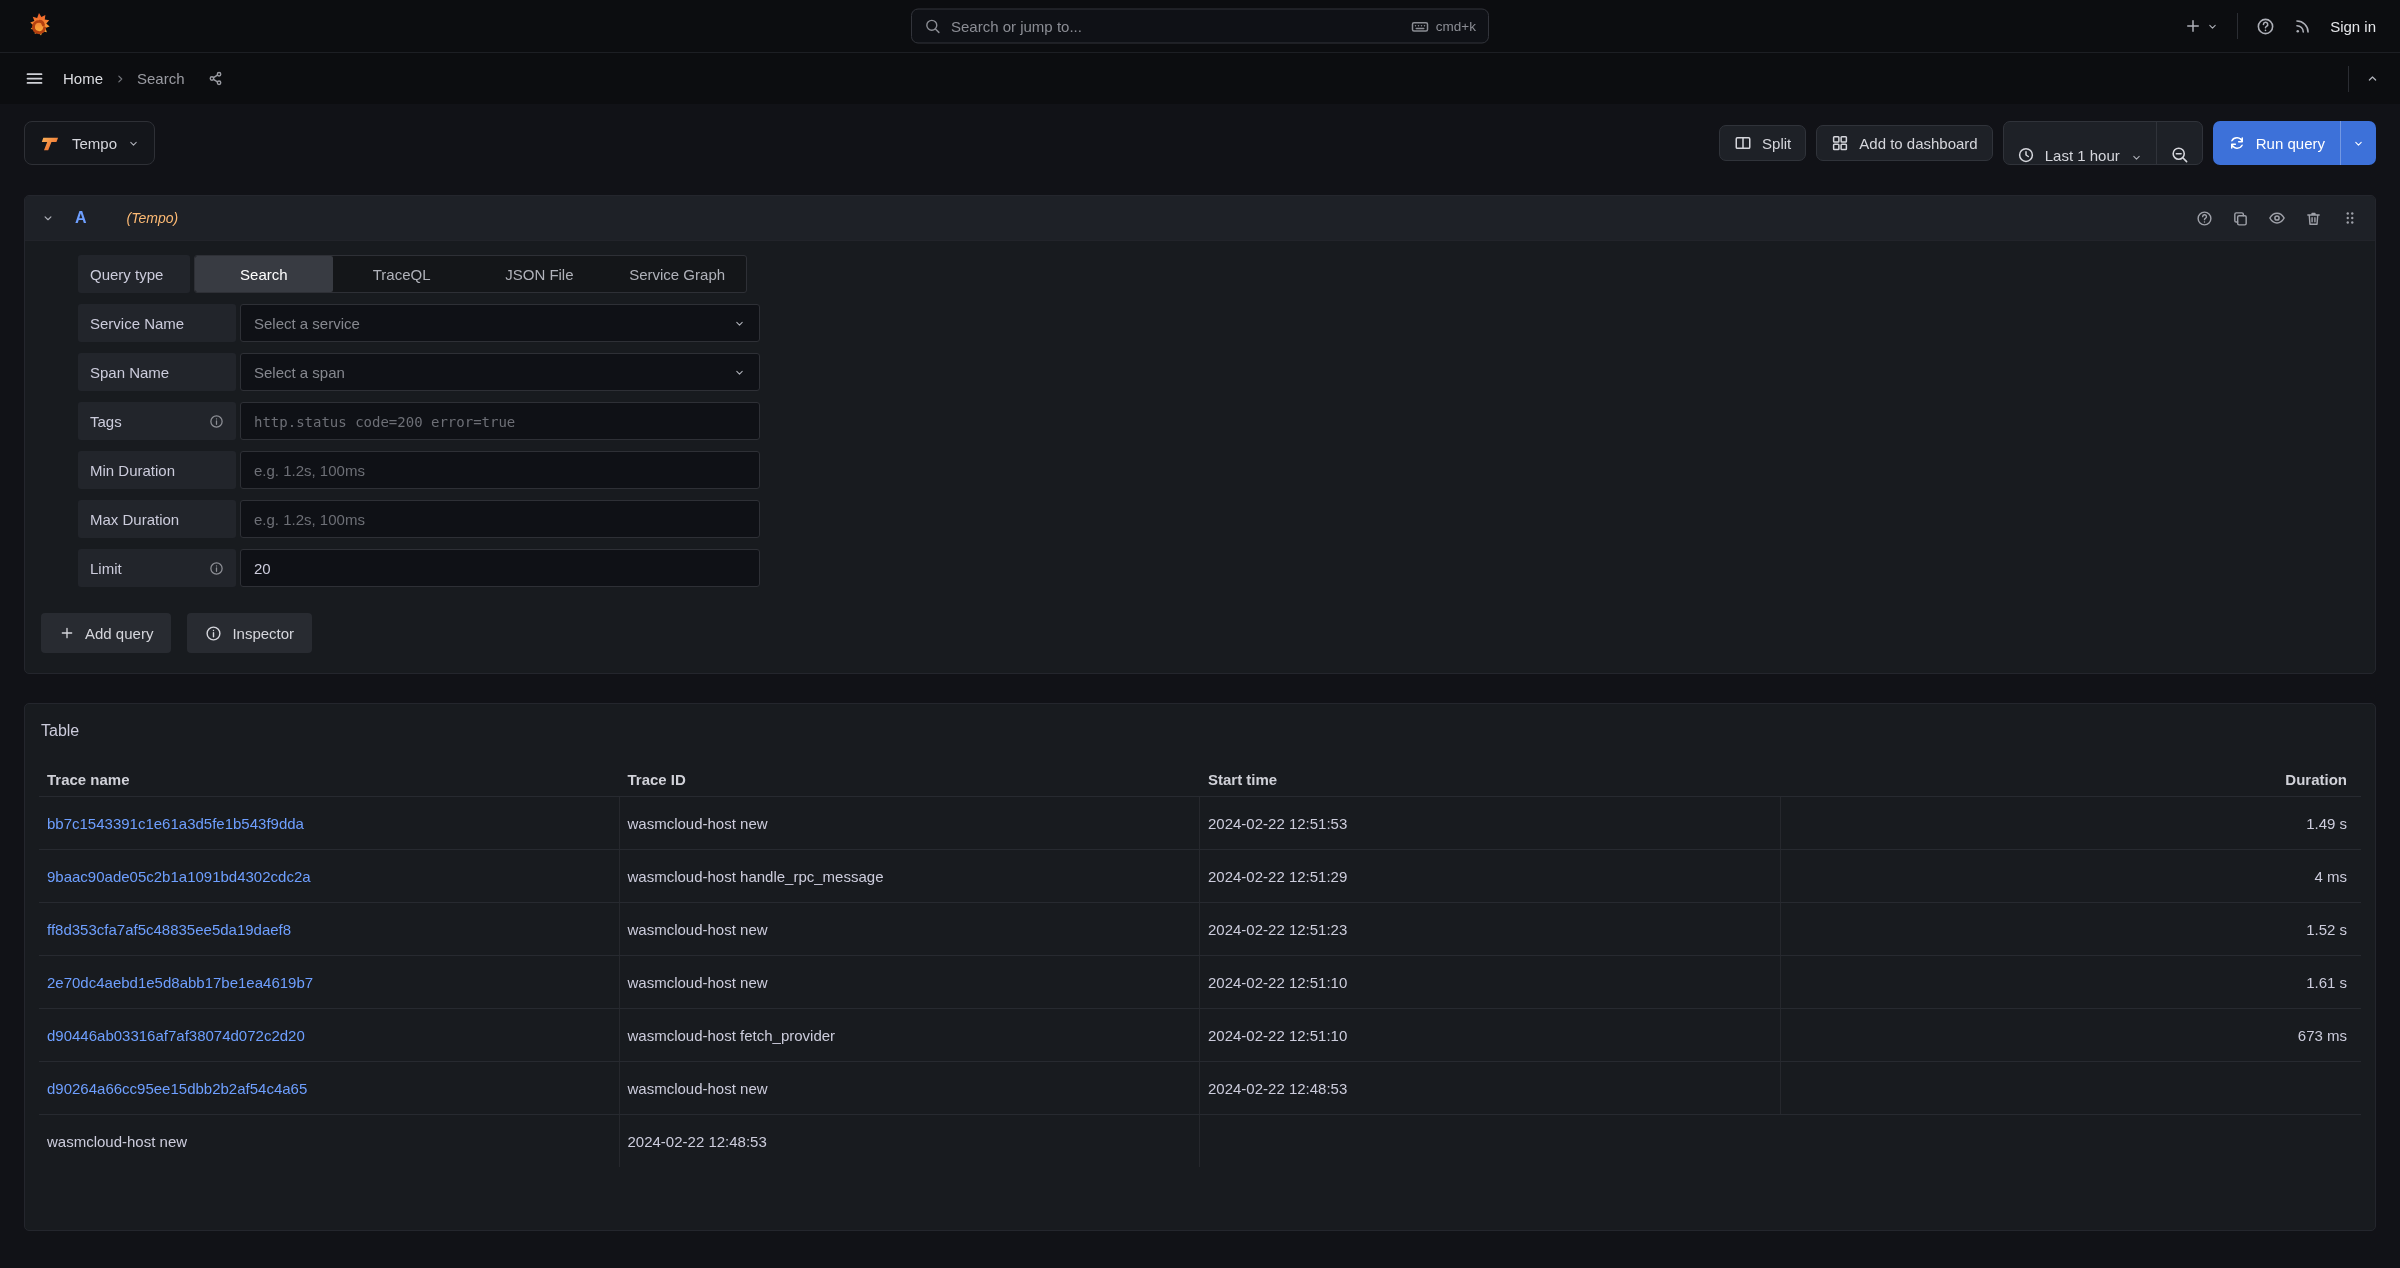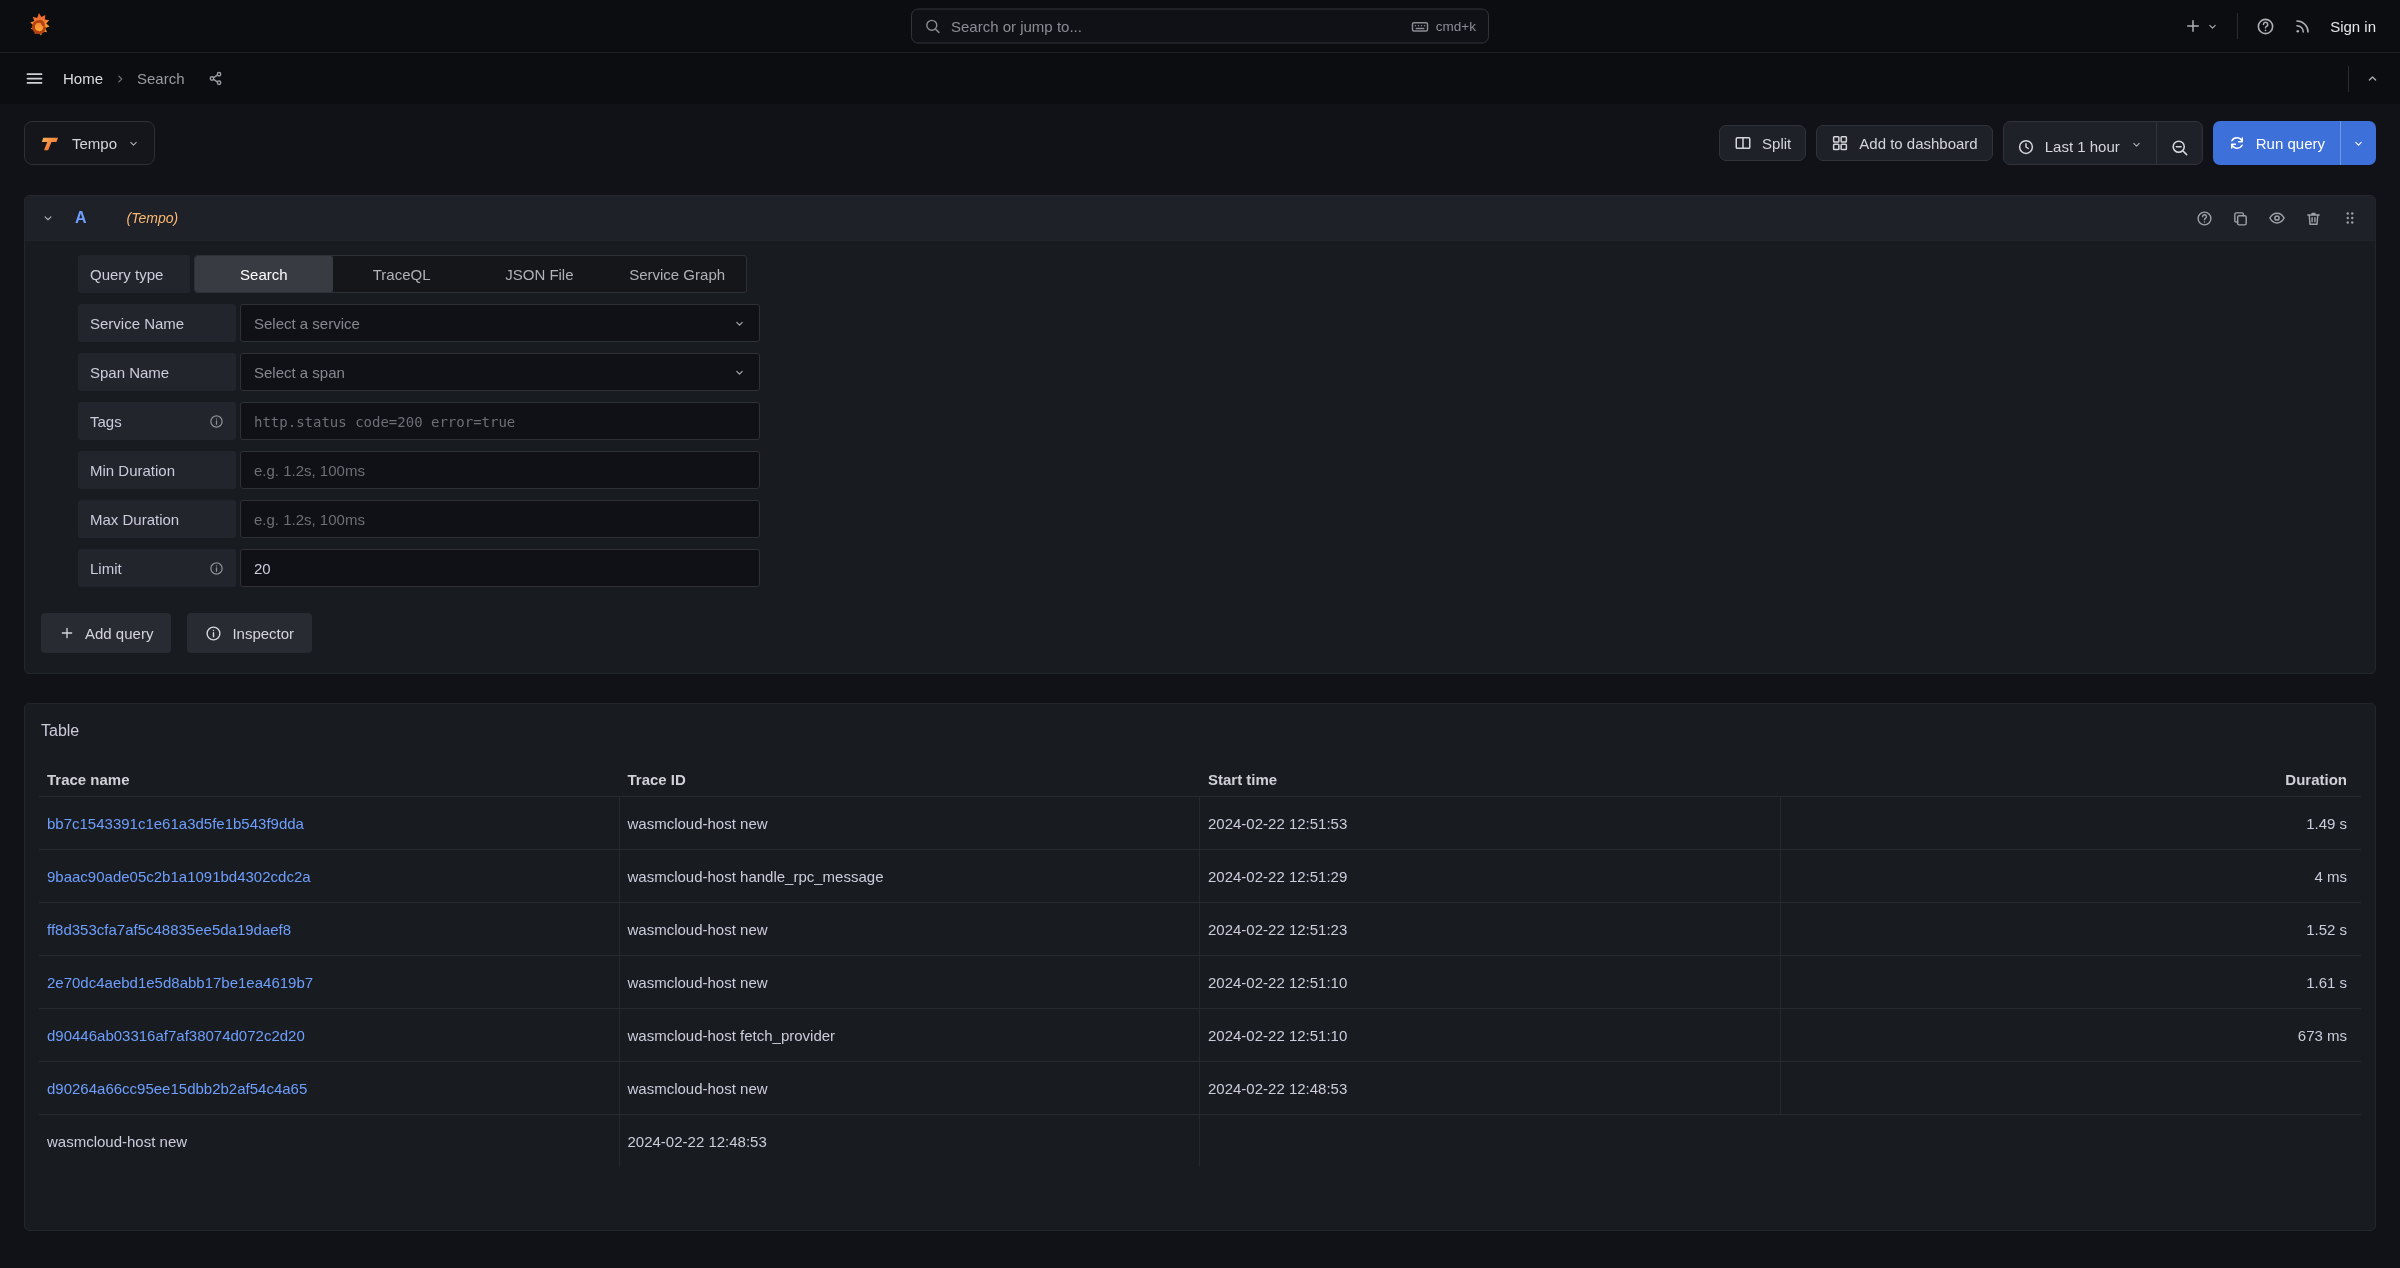--- a/index.html
+++ b/index.html
@@ -53,21 +53,21 @@
     background:#14161b; border:1px solid #2e3036; border-radius:8px; cursor:pointer;
   }
   .ds-picker .lbl { font-weight:500; color:#d5d6dc; }
   .toolbar-right { margin-left:auto; display:flex; align-items:center; gap:10px; }
   .tbtn {
     display:flex; align-items:center; gap:10px; height:36px; padding:0 14px;
     background:#1e2127; border:1px solid #30333a; border-radius:7px;
     color:#d5d6dc; font-weight:500; font-size:15px; cursor:pointer; white-space:nowrap;
   }
   .btn-group { display:flex; align-items:stretch; height:44px; background:#1e2127; border:1px solid #30333a; border-radius:7px; overflow:hidden; }
-  .btn-group .seg { display:flex; align-items:flex-start; gap:10px; padding:16px 13px; cursor:pointer; color:#d5d6dc; font-weight:500; }
+  .btn-group .seg { display:flex; align-items:flex-end; gap:10px; padding:0 13px; cursor:pointer; color:#d5d6dc; font-weight:500; }
   .btn-group .seg + .seg { border-left:1px solid #30333a; }
   .run-group { display:flex; align-items:stretch; height:44px; background:#3d71d9; border-radius:7px; overflow:hidden; color:#fff; }
   .run-group .seg { display:flex; align-items:center; gap:10px; padding:0 15px; cursor:pointer; font-weight:500; }
   .run-group .seg + .seg { border-left:1px solid rgba(255,255,255,.28); padding:0 11px; }
 
   
   .panel { border:1px solid #24262d; border-radius:5px; background:#181b1f; }
   .query-panel { margin-top:29px; }
   .qe-header {
     height:45px; background:#1e2127; border-bottom:1px solid #22242a; border-radius:4px 4px 0 0;

